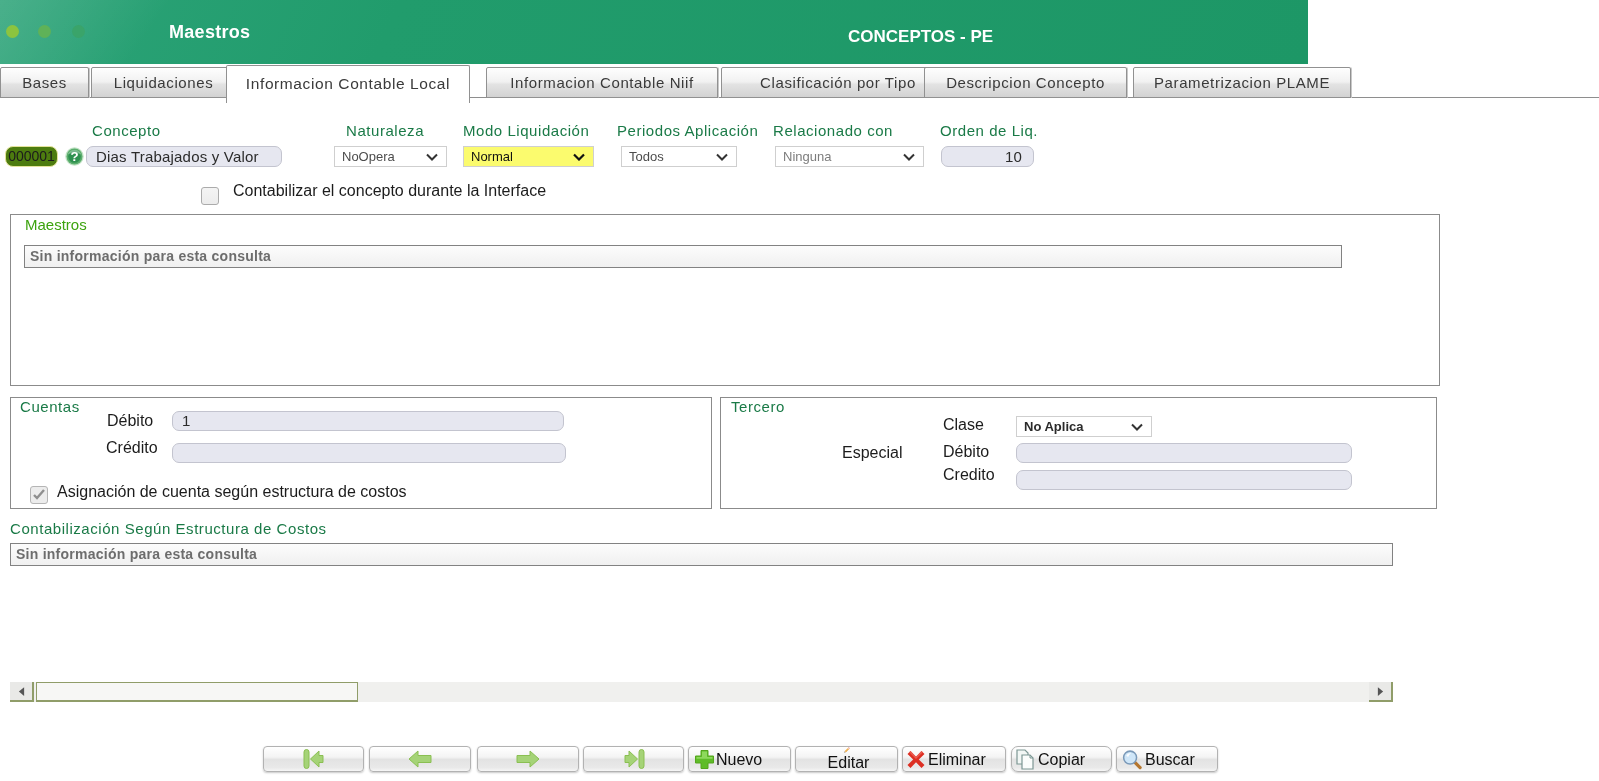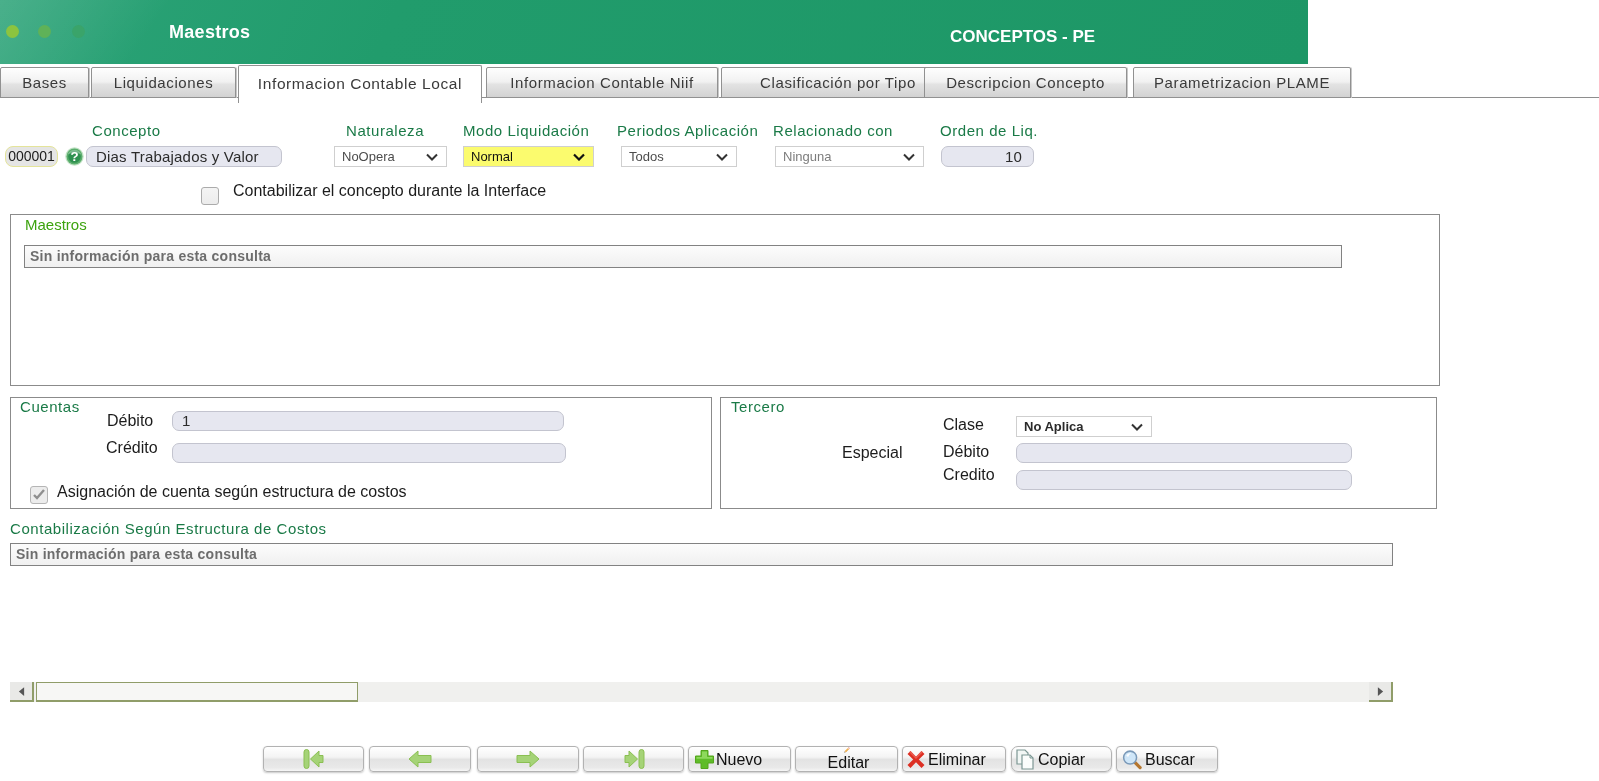--- a/index.html
+++ b/index.html
@@ -23,42 +23,42 @@
 </head>
 <body>
 <div id="page">
 
   <div class="abs" id="header" style="left:0;top:0;width:1308px;height:64px;background:linear-gradient(115deg,#2ca378 0%,#219c6c 30%,#1d9766 100%);">
     <div class="abs" style="left:0;top:0;width:220px;height:64px;background:linear-gradient(125deg,rgba(255,255,255,0.14) 0%,rgba(255,255,255,0) 65%);"></div>
     <div class="abs" style="left:6px;top:25px;width:13px;height:13px;border-radius:50%;background:#8cc43f;"></div>
     <div class="abs" style="left:38px;top:25px;width:13px;height:13px;border-radius:50%;background:#5fb258;"></div>
     <div class="abs" style="left:72px;top:25px;width:13px;height:13px;border-radius:50%;background:#3aa46a;"></div>
     <div class="abs" style="left:169px;top:22px;font-size:18px;font-weight:bold;color:#fff;letter-spacing:0.3px;">Maestros</div>
-    <div class="abs" style="left:950px;top:27px;font-size:17px;font-weight:bold;color:#fff;">CONCEPTOS - PE</div>
+    <div class="abs" style="left:848px;top:27px;font-size:17px;font-weight:bold;color:#fff;">CONCEPTOS - PE</div>
   </div>
 
   <div class="abs" id="tabs" style="left:0;top:64px;width:1599px;height:40px;">
     <div class="abs" style="left:0;top:33px;width:1599px;height:1px;background:#8e8e8e;"></div>
     <div class="tab abs" style="left:0;width:89px;">Bases</div>
     <div class="tab abs" style="left:91px;width:145px;">Liquidaciones</div>
     <div class="tab abs" style="left:486px;width:232px;">Informacion Contable Niif</div>
     <div class="tab abs" style="left:721px;width:234px;">Clasificación por Tipo</div>
     <div class="tab abs" style="left:924px;width:203px;">Descripcion Concepto</div>
     <div class="tab abs" style="left:1133px;width:218px;">Parametrizacion PLAME</div>
-    <div class="tabactive abs" style="left:238px;width:244px;">Informacion Contable Local</div>
+    <div class="tabactive abs" style="left:226px;width:244px;">Informacion Contable Local</div>
   </div>
 
   <div class="glabel" style="left:92px;top:122px;">Concepto</div>
   <div class="glabel" style="left:346px;top:122px;">Naturaleza</div>
   <div class="glabel" style="left:463px;top:122px;">Modo Liquidación</div>
   <div class="glabel" style="left:617px;top:122px;">Periodos Aplicación</div>
   <div class="glabel" style="left:773px;top:122px;">Relacionado con</div>
   <div class="glabel" style="left:940px;top:122px;">Orden de Liq.</div>
 
-  <div class="abs" style="left:5px;top:146px;width:53px;height:21px;background:#e5e5e5;border:1px solid #e4e49a;border-radius:8px;font-size:14px;color:#1c1c1c;text-align:center;line-height:19px;">000001</div>
+  <div class="abs" style="left:5px;top:146px;width:53px;height:21px;background:#4d7c0f;border:1px solid #e4e49a;border-radius:8px;font-size:14px;color:#1c1c1c;text-align:center;line-height:19px;">000001</div>
   <div class="abs" id="helpicon" style="left:65px;top:147px;width:19px;height:19px;">
     <svg width="19" height="19" viewBox="0 0 20 20">
       <circle cx="10" cy="10" r="9.7" fill="#c2e2c5"></circle>
       <circle cx="10" cy="10" r="8.4" fill="#5aad6c"></circle>
       <circle cx="10" cy="10" r="6.6" fill="#2f9150"></circle>
       <path d="M3 8 A7.5 7.5 0 0 1 17 8 A9 5 0 0 0 3 8 Z" fill="#ffffff" opacity="0.35"></path>
       <text x="10" y="15" text-anchor="middle" font-family="Liberation Sans" font-size="14" font-weight="bold" fill="#fff">?</text>
     </svg>
   </div>
   <div class="ginput" style="left:86px;top:146px;width:196px;height:21px;line-height:19px;padding-left:9px;">Dias Trabajados y Valor</div>

